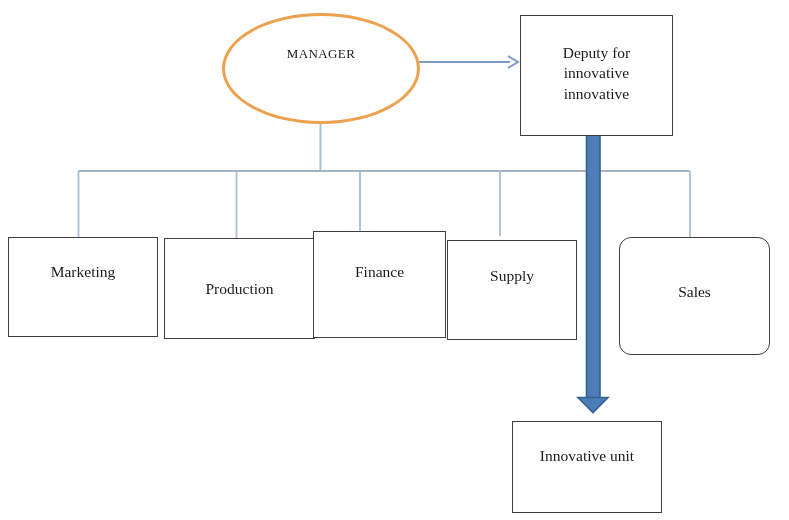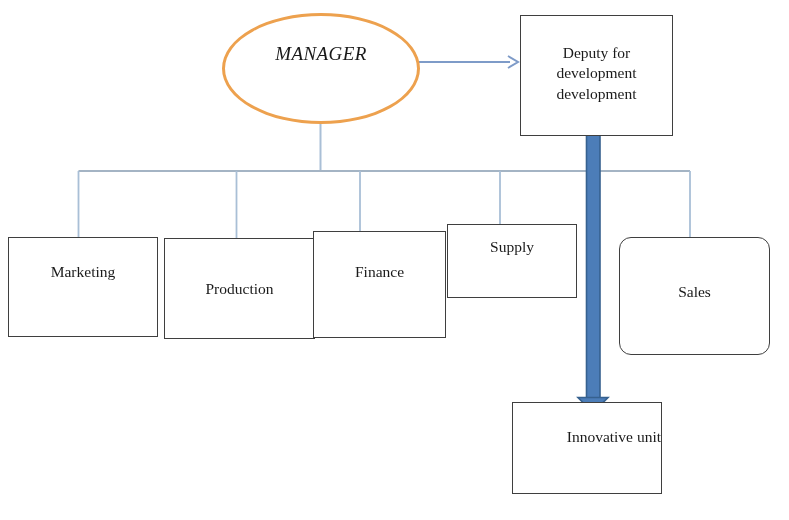--- a/index.html
+++ b/index.html
@@ -13,33 +13,33 @@
   
   .shape { position:absolute; box-sizing:border-box; background:#ffffff;
            display:flex; align-items:center; justify-content:center;
            text-align:center; font-size:15.5px; }
   .rect  { border:1.5px solid var(--box-border, #3f3f3f); }
 
   .ellipse {
     left:222px; top:13px; width:198px; height:111px;
     border:3px solid var(--ellipse-stroke, #eda14e);
     border-radius:50%;
-    padding-bottom:30px; font-size:19px; letter-spacing:.4px;font-style:italic;
+    padding-bottom:30px; font-size:13px; letter-spacing:.4px;
   }
 
   .deputy      { left:520px; top:15px;  width:153px; height:121px; padding-bottom:4px; }
   .deputy span { display:block; width:112px; line-height:1.32; }
 
   .dept-marketing  { left:8px;   top:237px; width:150px; height:100px; padding-bottom:30px;justify-content:center; }
   .dept-production { left:164px; top:238px; width:151px; height:101px; }
   .dept-finance    { left:313px; top:231px; width:133px; height:107px; padding-bottom:26px; z-index:2; }
-  .dept-supply     { left:447px; top:224px; width:130px; height:74px; padding-bottom:28px; }
+  .dept-supply     { left:447px; top:240px; width:130px; height:100px; padding-bottom:28px; }
   .dept-sales      { left:619px; top:237px; width:151px; height:118px; padding-bottom:8px;border-radius:12px; }
 
-  .innovative { left:512px; top:402px; width:150px; height:92px; padding-bottom:22px;justify-content:flex-end; }
+  .innovative { left:512px; top:421px; width:150px; height:92px; padding-bottom:22px; }
 
   
   .line-trunk   { stroke:var(--trunk, #a4b4c4); stroke-width:2; fill:none; }
   .line-drop    { stroke:var(--connector, #a9bfd6); stroke-width:1.8; fill:none; }
   .line-stem    { stroke:var(--connector, #a9bfd6); stroke-width:2; fill:none; }
   .line-marrow  { stroke:var(--manager-arrow, #7e9bc8); stroke-width:2; fill:none; }
   .thick-arrow  { fill:var(--thick-arrow-fill, #4c7db8); stroke:var(--thick-arrow-edge, #36618f); stroke-width:1.6; }
 </style>
 </head>
 <body>
@@ -63,21 +63,21 @@
 
     <rect class="thick-arrow" x="586.5" y="134" width="13.5" height="264"></rect>
     <polygon class="thick-arrow" points="578,397.5 608,397.5 593,412.5"></polygon>
   </svg>
 
   <div class="shape ellipse">
     <span>MANAGER</span>
   </div>
 
   <div class="shape rect deputy">
-    <span>Deputy for development development</span>
+    <span>Deputy for innovative innovative</span>
   </div>
 
   <div class="shape rect dept-marketing">
     <span>Marketing</span>
   </div>
 
   <div class="shape rect dept-production">
     <span>Production</span>
   </div>
 

